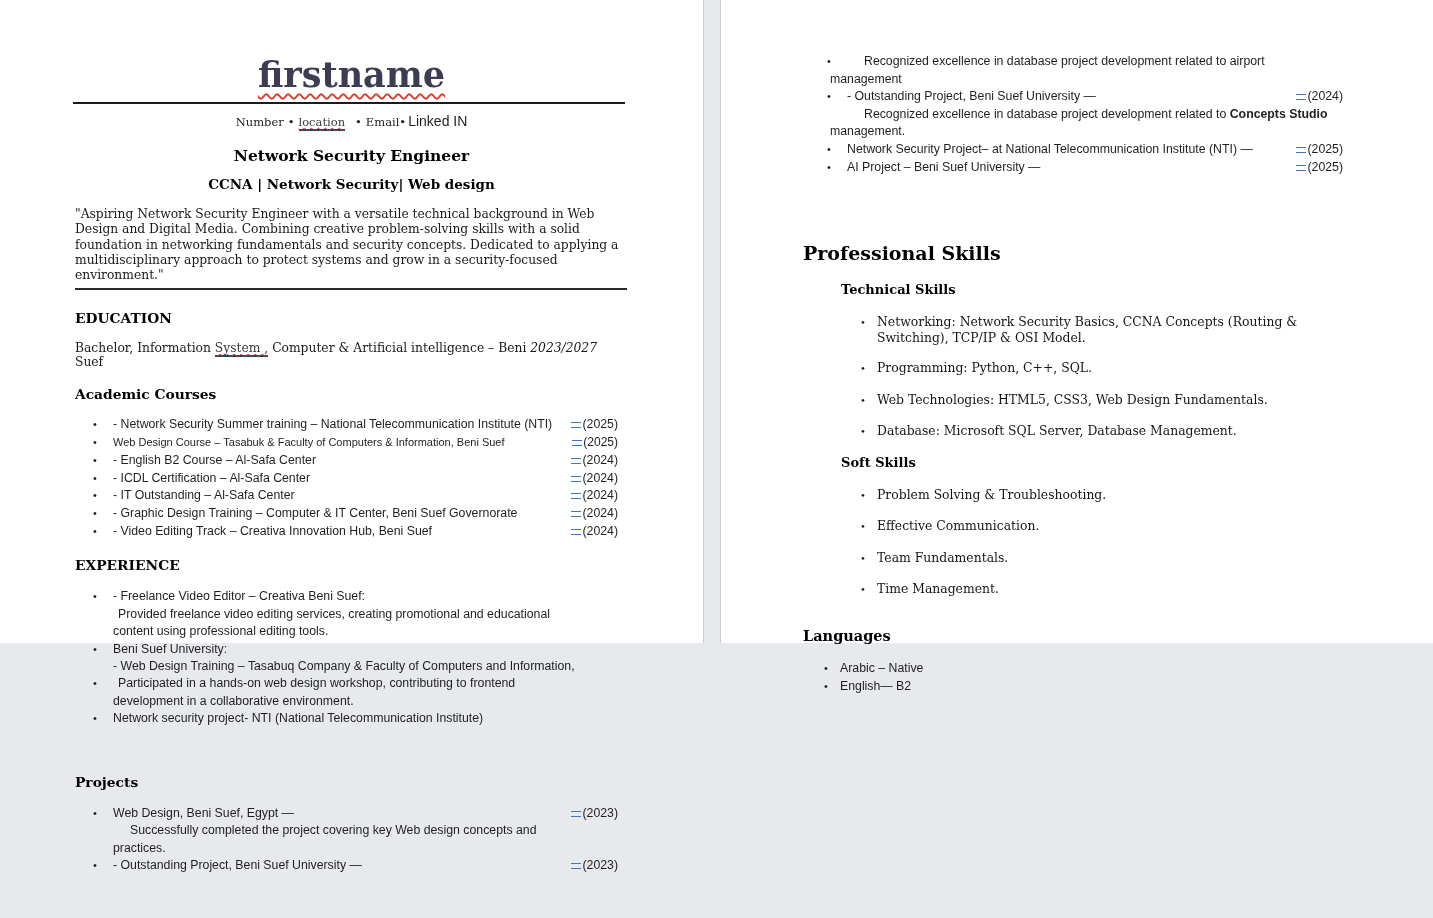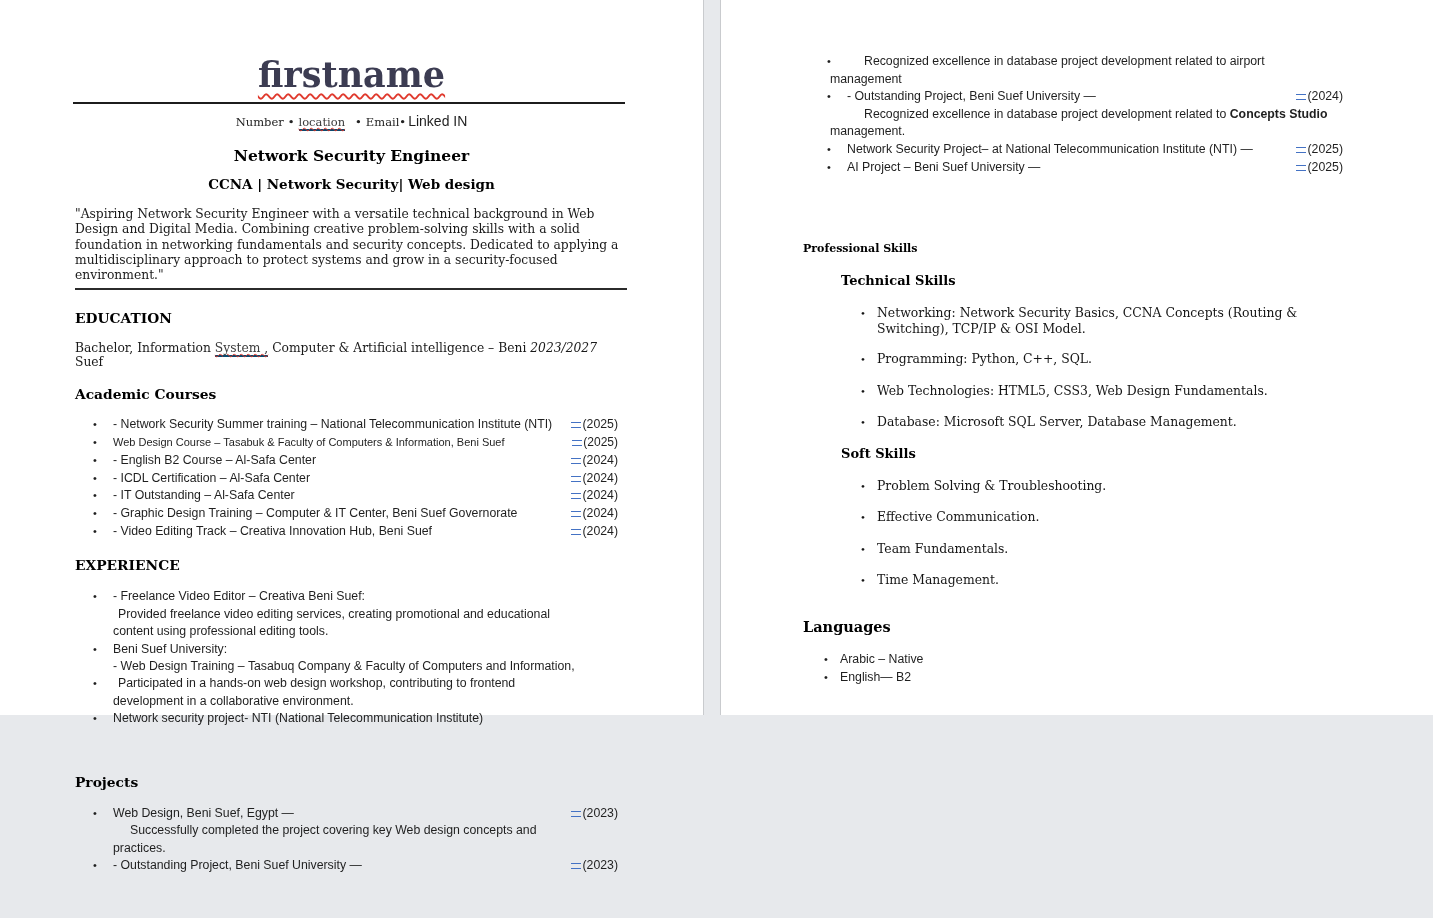--- a/index.html
+++ b/index.html
@@ -4,21 +4,21 @@
 <style>
   * { margin:0; padding:0; box-sizing:border-box; }
   html,body { background:#e7e9ec; }
   .canvas {
     position:relative; width:1433px; height:918px;
     background:#e7e9ec; overflow:hidden;
     font-family:"Liberation Sans", sans-serif;
     color:#1f1f1f;
     -webkit-font-smoothing:antialiased;
   }
-  .page { position:absolute; top:0; height:715px; background:#ffffff; }
+  .page { position:absolute; top:0; height:643px; background:#ffffff; }
   .page-left  { left:0;  width:704px; border-right:1px solid #c9cbce; }
   .page-right { left:720px; width:713px; border-left:1px solid #c9cbce; }
 
   
   .name {
     margin-top:54px; text-align:center;
     font-family:"DejaVu Serif", serif; font-weight:bold;
     font-size:35px; color:#3c3c52;
   }
   .name-inner {
@@ -74,21 +74,21 @@
   .proj-list { margin:15px 85px 0 93px; font-size:12.3px; line-height:17.4px; }
 
   
   .top-list { margin-top:53px; font-size:12.3px; line-height:17.6px; }
   .r-row { display:flex; align-items:baseline; }
   .r-row .blt { flex:0 0 20px; width:20px; margin-left:106px; font-size:11px; }
   .r-row .txt { }
   .r-row .yr { margin-left:auto; margin-right:90px; white-space:nowrap; }
   .r-wrap   { padding-left:109px; }
   .r-extra  { padding-left:143px; }
-  .h-prof { margin:66px 0 0 82px; font-family:"DejaVu Serif", serif; font-weight:bold; font-size:11px; color:#000; }
+  .h-prof { margin:66px 0 0 82px; font-family:"DejaVu Serif", serif; font-weight:bold; font-size:19px; color:#000; }
   .h-sub  { margin:18px 0 0 120px; font-family:"DejaVu Serif", serif; font-weight:bold; font-size:13px; color:#000; }
   .skill-list { margin:17px 80px 0 139px; font-family:"DejaVu Serif", serif; font-size:12.4px; line-height:15.5px; color:#151515; }
   .skill-item { display:flex; align-items:baseline; margin-bottom:15px; }
   .skill-item .blt { flex:0 0 17px; width:17px; font-size:10px; }
   .skill-item .txt { max-width:472px; }
   .h-lang { margin:29px 0 0 82px; font-family:"DejaVu Serif", serif; font-weight:bold; font-size:14.5px; color:#000; }
   .lang-list { margin:15px 0 0 103px; font-size:12.3px; line-height:18px; }
   .lang-list .r-row .blt { margin-left:0; flex:0 0 16px; width:16px; }
   b.inline-bold { font-weight:bold; }
 </style>

